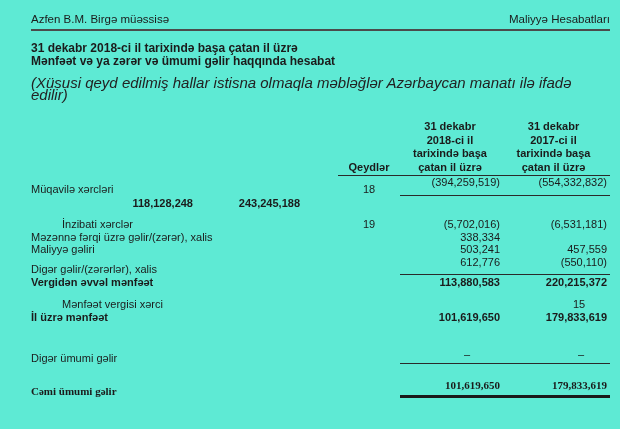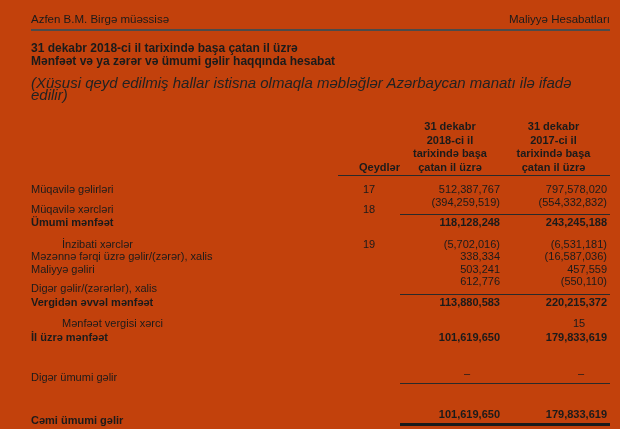--- a/index.html
+++ b/index.html
@@ -1,19 +1,19 @@
 <!DOCTYPE html>
 <html><head>
 <meta charset="utf-8">
 <style>
   * { margin:0; padding:0; box-sizing:border-box; }
   html,body { background:#e8e8e8; }
   .page {
     width:620px; height:429px;
-    background:#c2410c;
+    background:#5eead4;
     font-family:"Liberation Sans", sans-serif;
     color:#1b1b1b;
     padding:12px 10px 0 31px;
     position:relative;
     overflow:hidden;
   }
   
   .doc-header {
     display:flex; justify-content:space-between; align-items:flex-end;
     font-size:11.5px; line-height:14px;
@@ -35,26 +35,26 @@
 
   
   .thead { display:flex; align-items:flex-end; font-weight:bold; }
   .head-group {
     display:flex; align-items:flex-end;
     width:272px;
     border-bottom:1.5px solid #2a2a2a;
     padding-bottom:1px;
   }
   .col-head { white-space:pre-line; text-align:center; line-height:13.5px; }
-  .c-qeyd.col-head { text-align:right; }
+  .c-qeyd.col-head { text-align:center; }
 
   .first-row { margin-top:7px; }
   .section-gap { margin-top:9px;margin-left:31px; }
   .small-gap { margin-top:24px; }
-  .pre-total-gap { margin-top:23px; }
+  .pre-total-gap { margin-top:14px;font-family:Liberation Serif, serif; }
 
   .total { font-weight:bold; }
   .total .c-nums { padding-top:1px; }
 
   .rule-below { border-bottom:1.5px solid #2a2a2a; padding-bottom:6px; }
   .rule-thick { border-bottom:3px solid #1a1a1a; padding-bottom:3px; }
 
   .dash-row .c-2018 { padding-right:30px; }
   .dash-row .c-2017 { padding-right:26px; }
   .dash-row .c-nums { padding-bottom:3px; }
@@ -85,40 +85,31 @@
 tarixində başa
 çatan il üzrə</div>
           <div class="c-2017 col-head">31 dekabr
 2017-ci il
 tarixində başa
 çatan il üzrə</div>
         </div>
       </div>
     </div>
 
-    <div class="row first-row">
-      <div class="c-label">Müqavilə gəlirləri</div>
-      <div class="c-qeyd">17</div>
-      <div class="c-nums">
-        <div class="c-2018">512,387,767</div>
-        <div class="c-2017">797,578,020</div>
-      </div>
-    </div>
 
     <div class="row">
       <div class="c-label">Müqavilə xərcləri</div>
       <div class="c-qeyd">18</div>
       <div class="c-nums rule-below">
         <div class="c-2018">(394,259,519)</div>
         <div class="c-2017">(554,332,832)</div>
       </div>
     </div>
 
     <div class="row total">
-      <div class="c-label">Ümumi mənfəət</div>
       <div class="c-qeyd"></div>
       <div class="c-nums">
         <div class="c-2018">118,128,248</div>
         <div class="c-2017">243,245,188</div>
       </div>
     </div>
 
     <div class="row section-gap">
       <div class="c-label">İnzibati xərclər</div>
       <div class="c-qeyd">19</div>
@@ -126,21 +117,20 @@
         <div class="c-2018">(5,702,016)</div>
         <div class="c-2017">(6,531,181)</div>
       </div>
     </div>
 
     <div class="row">
       <div class="c-label">Məzənnə fərqi üzrə gəlir/(zərər), xalis</div>
       <div class="c-qeyd"></div>
       <div class="c-nums">
         <div class="c-2018">338,334</div>
-        <div class="c-2017">(16,587,036)</div>
       </div>
     </div>
 
     <div class="row">
       <div class="c-label">Maliyyə gəliri</div>
       <div class="c-qeyd"></div>
       <div class="c-nums">
         <div class="c-2018">503,241</div>
         <div class="c-2017">457,559</div>
       </div>

